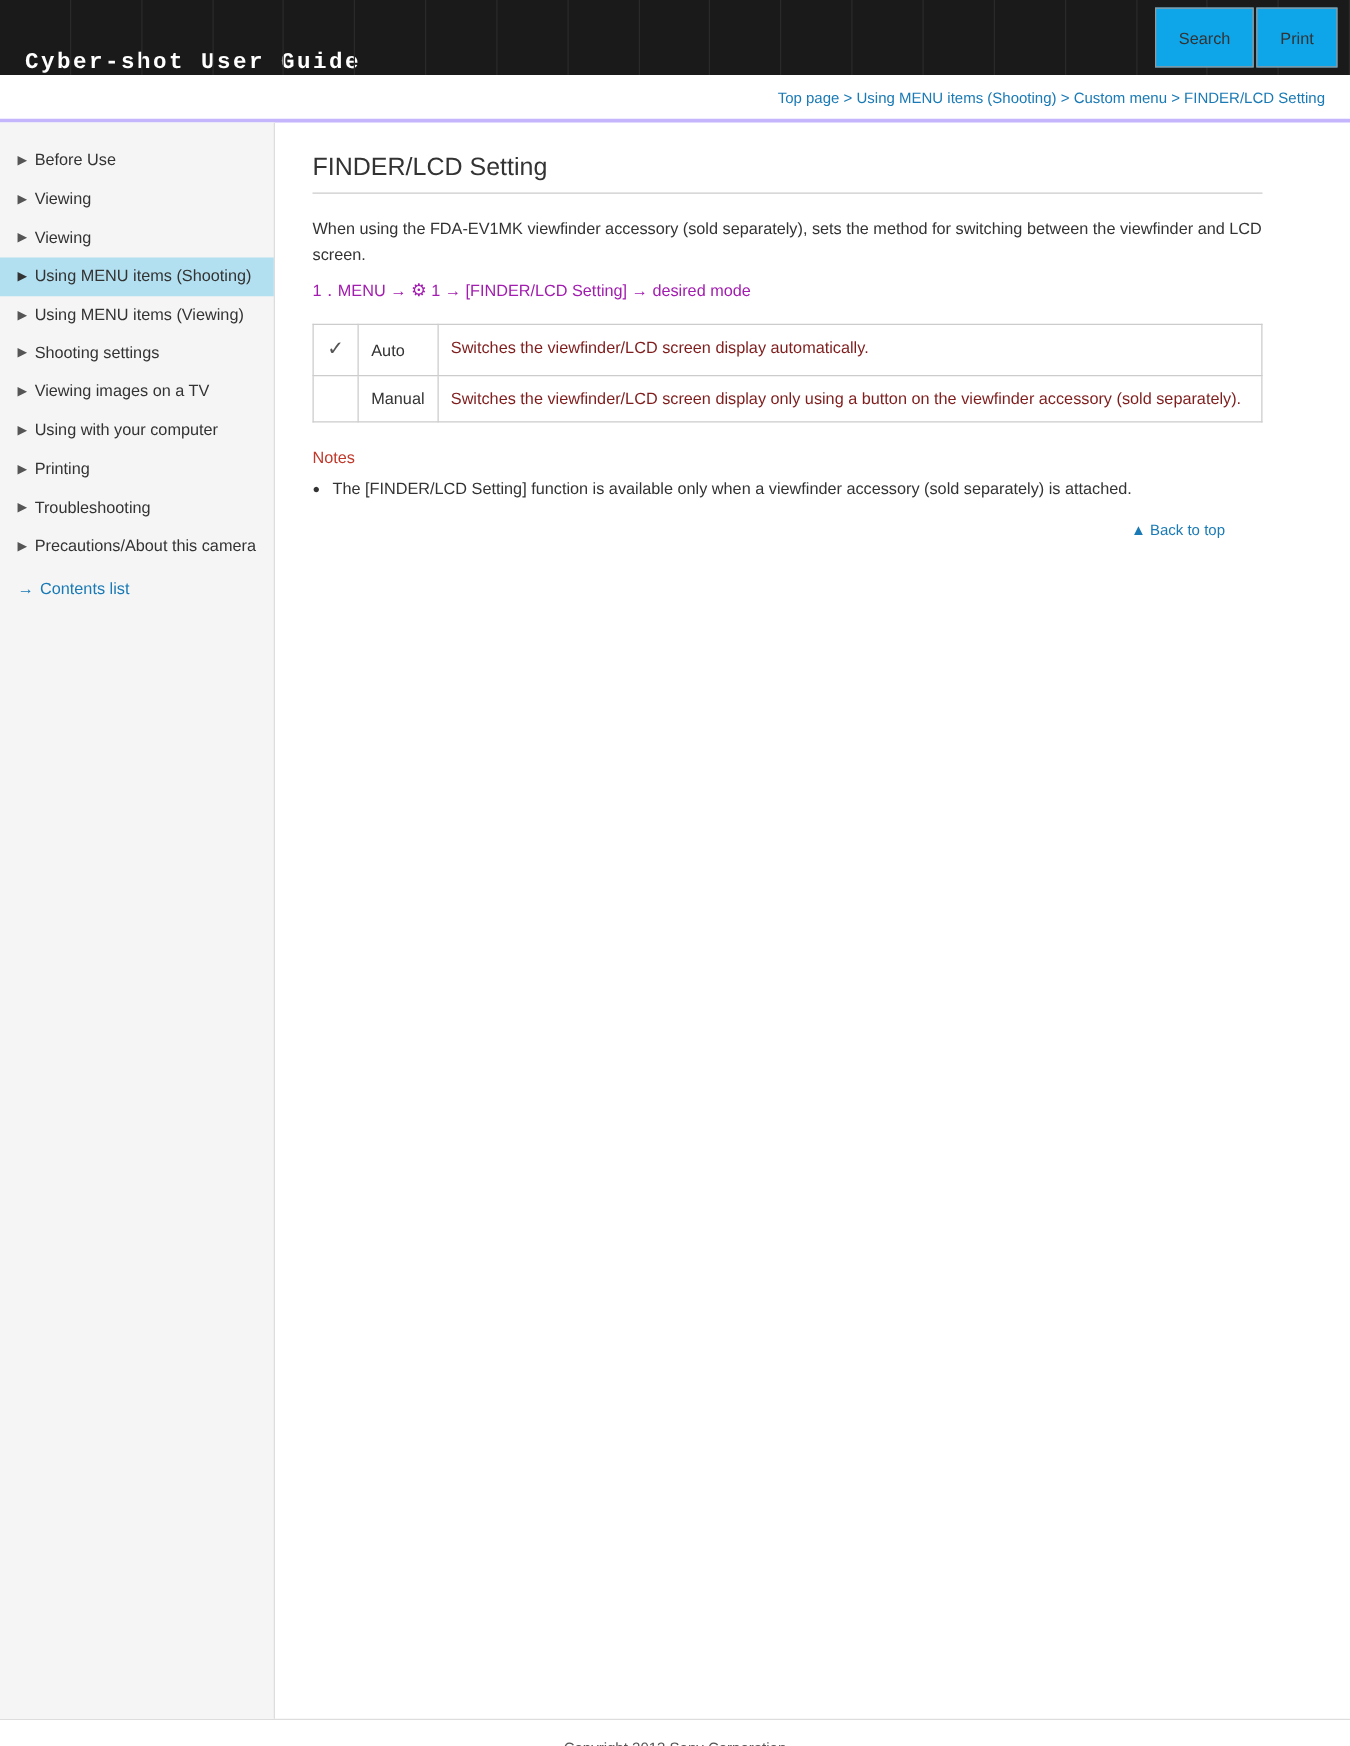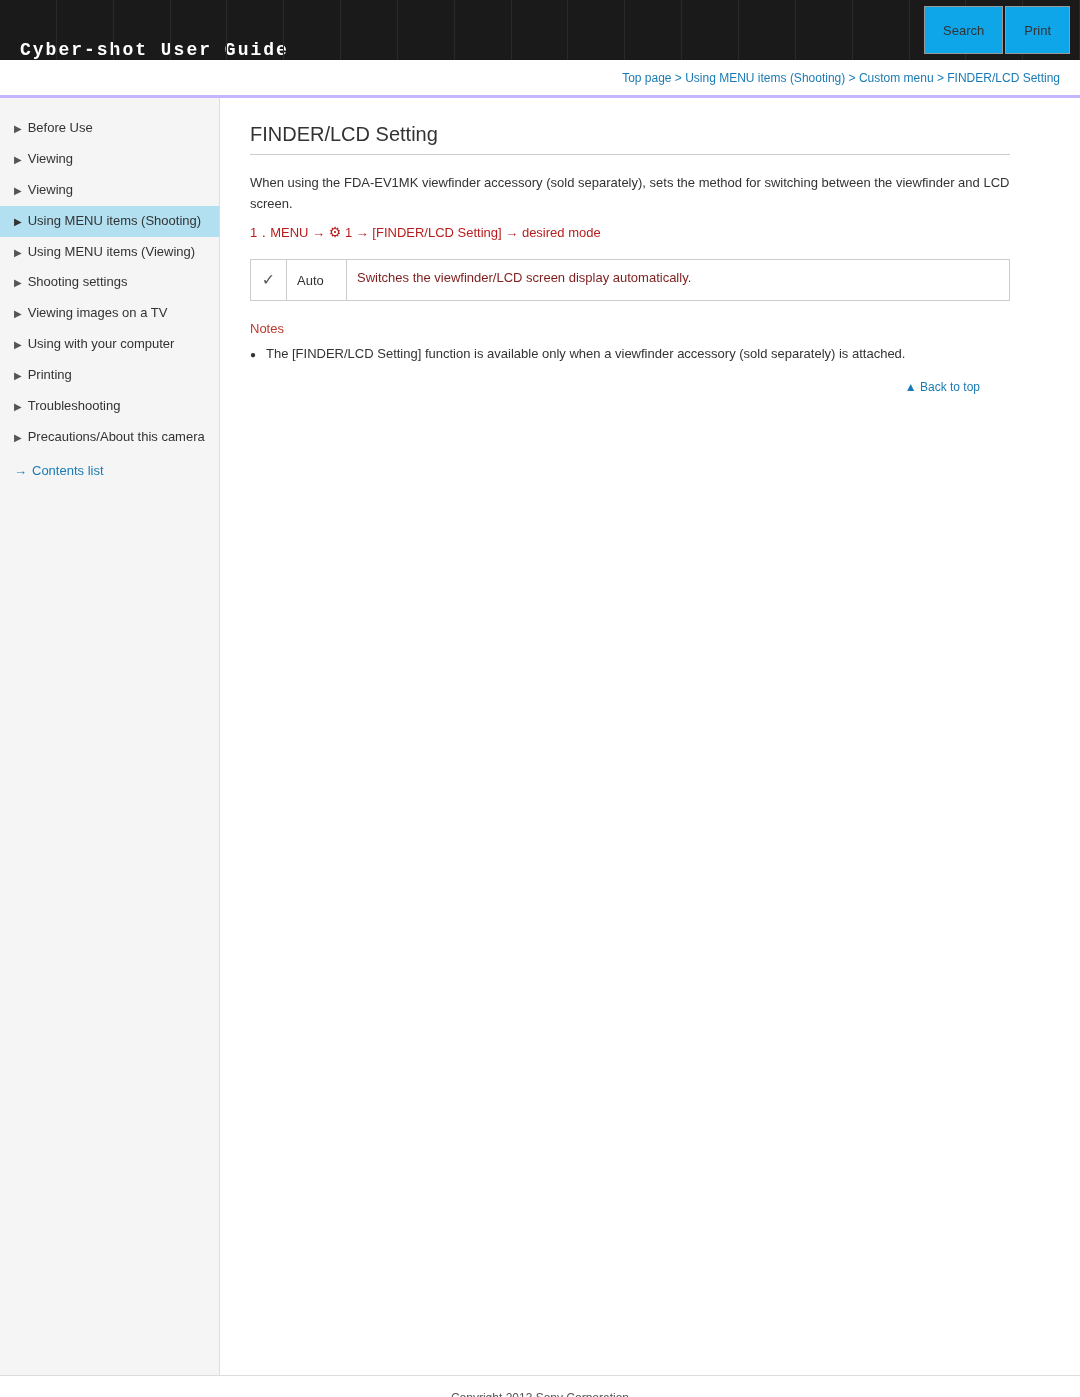--- a/index.html
+++ b/index.html
@@ -133,21 +133,21 @@
       margin-top: 5px;
     }
     .intro-text {
       font-size: 13px;
       color: #333;
       margin-bottom: 6px;
       line-height: 1.6;
     }
     .instruction-text {
       font-size: 13px;
-      color: #b91c1c;
+      color: #a21caf;
       margin-bottom: 16px;
       line-height: 1.6;
     }
     .gear-icon-inline {
       display: inline-block;
       font-size: 14px;
     }
 
     
     .settings-table {
@@ -339,20 +339,27 @@
       <tbody>
         <tr>
           <td class="icon-cell">
             <span class="checkmark-icon">✓</span>
           </td>
           <td class="label-cell">
             <span>Auto</span>
           </td>
           <td class="desc-cell">Switches the viewfinder/LCD screen display automatically.</td>
         </tr>
+        <tr>
+          <td class="icon-cell"></td>
+          <td class="label-cell">
+            <span>Manual</span>
+          </td>
+          <td class="desc-cell">Switches the viewfinder/LCD screen display only using a button on the viewfinder accessory (sold separately).</td>
+        </tr>
       </tbody>
     </table>
 
     <div class="notes-section">
       <div class="notes-title">Notes</div>
       <ul class="notes-list">
         <li>The [FINDER/LCD Setting] function is available only when a viewfinder accessory (sold separately) is attached.</li>
       </ul>
     </div>
 

